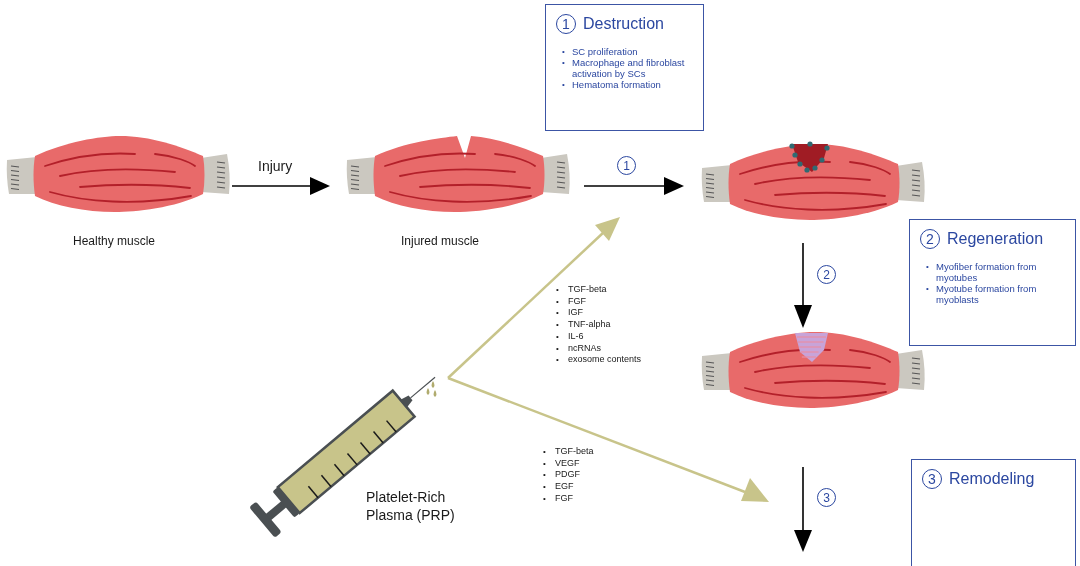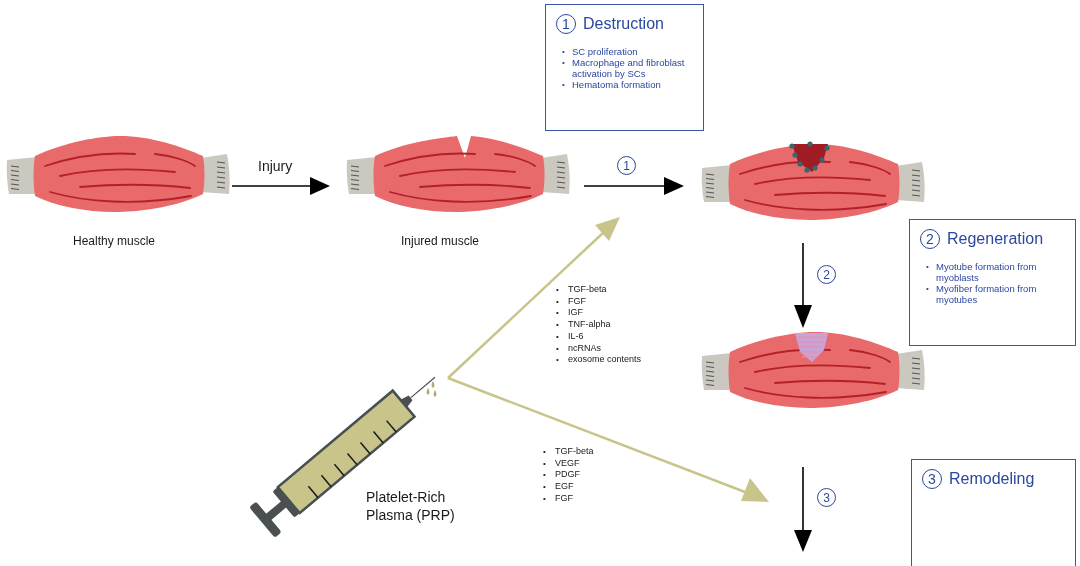--- a/index.html
+++ b/index.html
@@ -207,22 +207,22 @@
       <li>Hematoma formation</li>
     </ul>
   </div>
 
   <div class="box" style="left:909px;top:219px;width:167px;height:127px;padding:9px 10px 0 10px">
     <div class="head">
       <div class="num">2</div>
       <div class="title">Regeneration</div>
     </div>
     <ul>
+      <li>Myofiber formation from myotubes</li>
       <li>Myotube formation from myoblasts</li>
-      <li>Myofiber formation from myotubes</li>
     </ul>
   </div>
 
   <div class="box" style="left:911px;top:459px;width:165px;height:115px;padding:9px 10px 0 10px">
     <div class="head">
       <div class="num">3</div>
       <div class="title">Remodeling</div>
     </div>
   </div>
 

